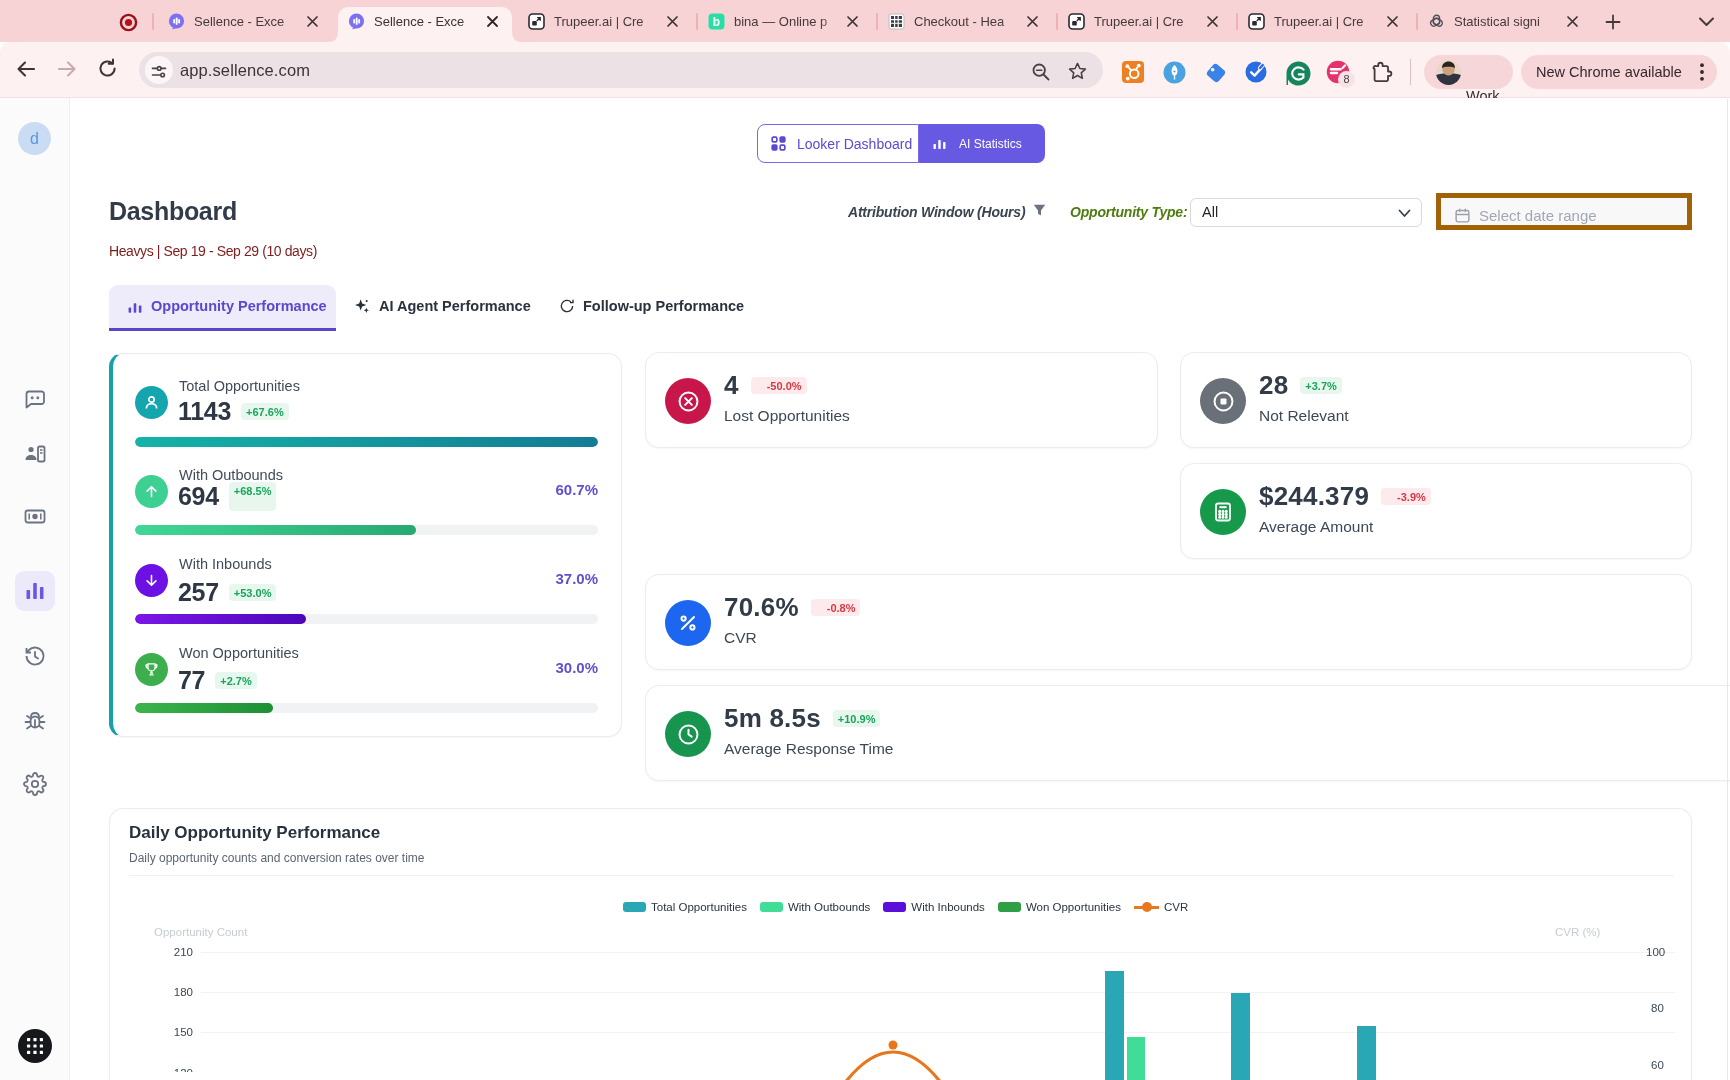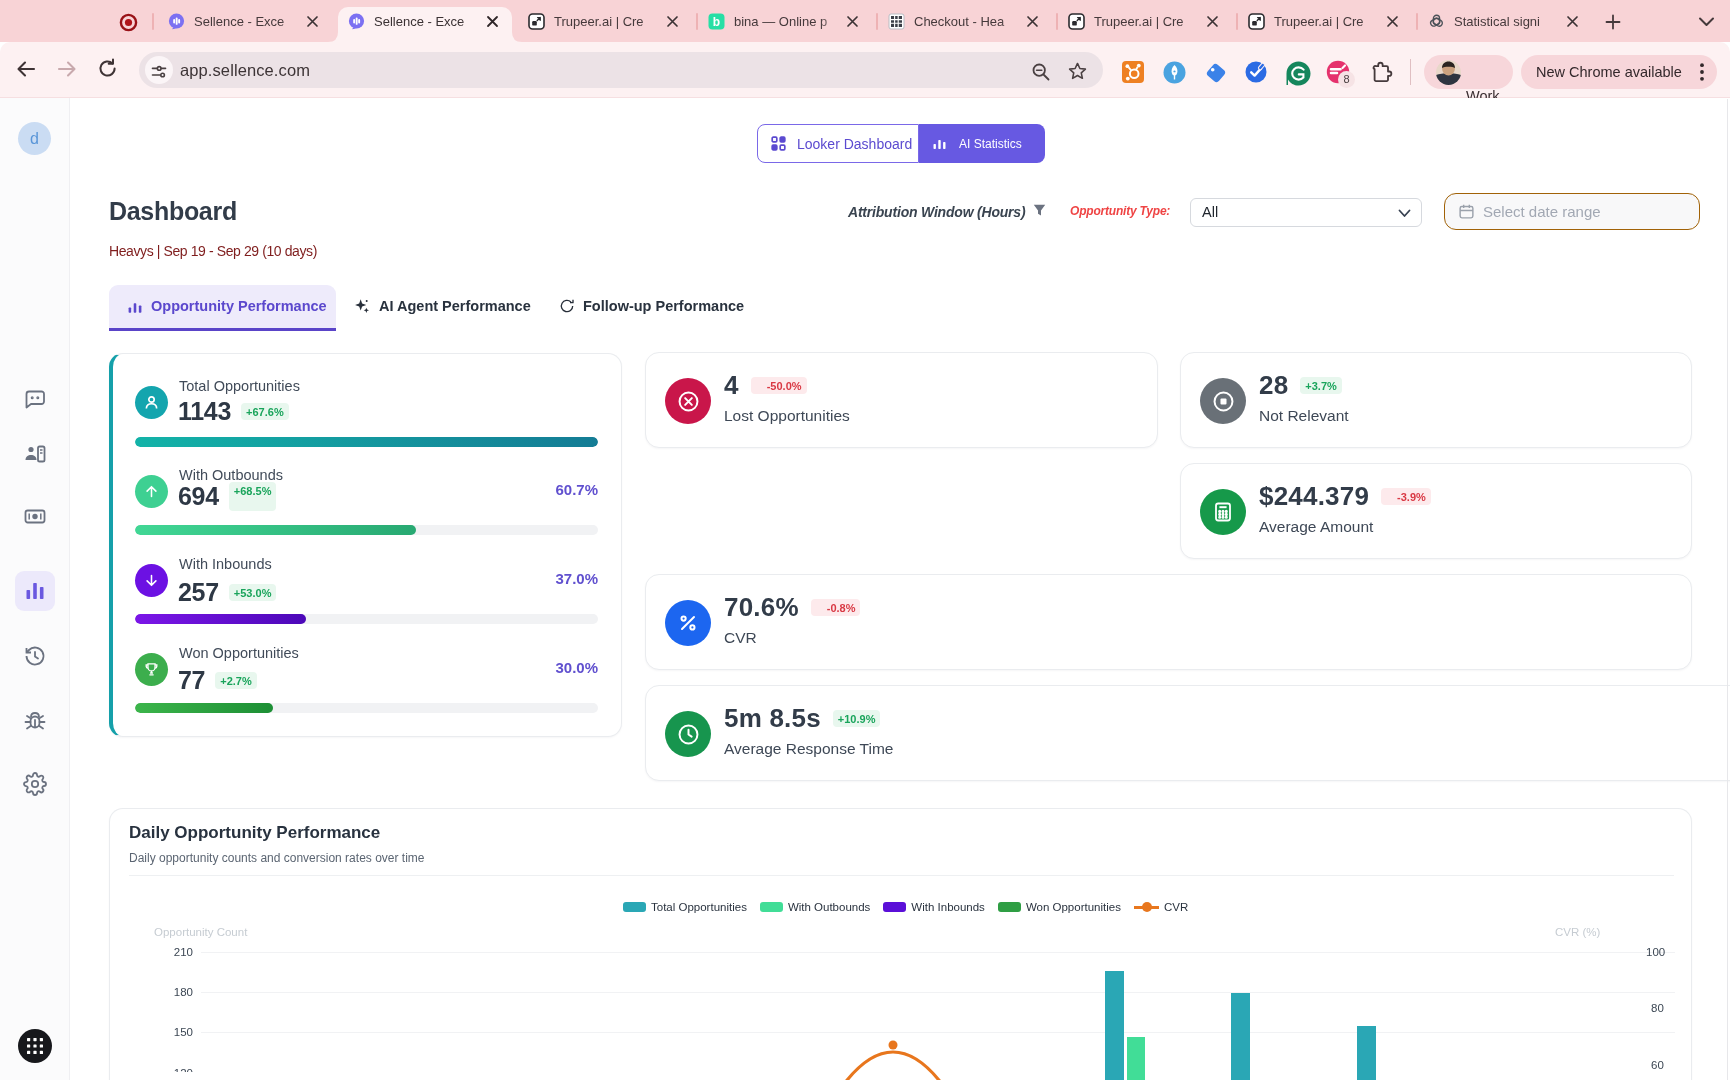--- a/index.html
+++ b/index.html
@@ -365,28 +365,28 @@
     <span style="margin-left:12px;white-space:nowrap">AI Statistics</span>
   </div>
 
   <div id="heading">Dashboard</div>
   <div id="subtitle">Heavys | Sep 19 - Sep 29 (10 days)</div>
 
   <div class="abs" style="left:848px;top:106px;font-size:14px;font-style:italic;font-weight:bold;letter-spacing:-0.2px;color:#3a4450;">Attribution Window (Hours)</div>
   <svg class="abs" style="left:1033px;top:106px" width="13" height="13" viewBox="0 0 13 13">
         <path d="M0.8 0.8 H12.2 L8 6.4 V11.6 L5 9.8 V6.4 Z" fill="#6b7280"></path>
       </svg>
-  <div class="abs" style="left:1070px;top:106px;font-size:12px;font-style:italic;font-weight:bold;letter-spacing:-0.2px;color:#ef4444;">Opportunity Type:</div>
+  <div class="abs" style="left:1070px;top:106px;font-size:14px;font-style:italic;font-weight:bold;letter-spacing:-0.2px;color:#4d7c0f;">Opportunity Type:</div>
   <div class="abs" style="left:1190px;top:100px;width:232px;height:29px;background:#fff;border:1px solid #d6d9de;border-radius:6px;">
     <span style="position:absolute;left:11px;top:5px;font-size:14.5px;color:#20262e;">All</span>
     <svg style="position:absolute;right:10px;top:10px" width="13" height="9" viewBox="0 0 13 9">
           <path d="M1.5 1.5 L6.5 7 L11.5 1.5" stroke="#374151" stroke-width="1.8" fill="none" stroke-linecap="round" stroke-linejoin="round"></path>
         </svg>
   </div>
-  <div class="abs" style="left:1436px;top:95px;width:256px;height:37px;background:#f8f8f9;border:1px solid #a16207;border-radius:12px;margin-left:8px;">
+  <div class="abs" style="left:1436px;top:95px;width:256px;height:37px;background:#f8f8f9;border:5px solid #a16207;border-radius:0;">
     <svg style="position:absolute;left:13px;top:9px" width="17" height="17" viewBox="0 0 24 24" fill="none" stroke="#9aa1ab" stroke-width="2">
           <rect x="3" y="5" width="18" height="16" rx="2.5"></rect>
           <path d="M8 2.5 V7 M16 2.5 V7 M3 10.5 H21"></path>
         </svg>
     <span style="position:absolute;left:38px;top:9px;font-size:15px;color:#a2a8b3;">Select date range</span>
   </div>
 
   <div class="abs" style="left:109px;top:187px;width:227px;height:45px;background:#eeebfb;border-radius:9px 9px 0 0;"></div>
   <div class="abs" style="left:109px;top:230px;width:227px;height:2.5px;background:#5a44c8;"></div>
   <svg class="abs" style="left:127px;top:201px" width="16" height="16" viewBox="0 0 15 15" fill="#5b48cd">

